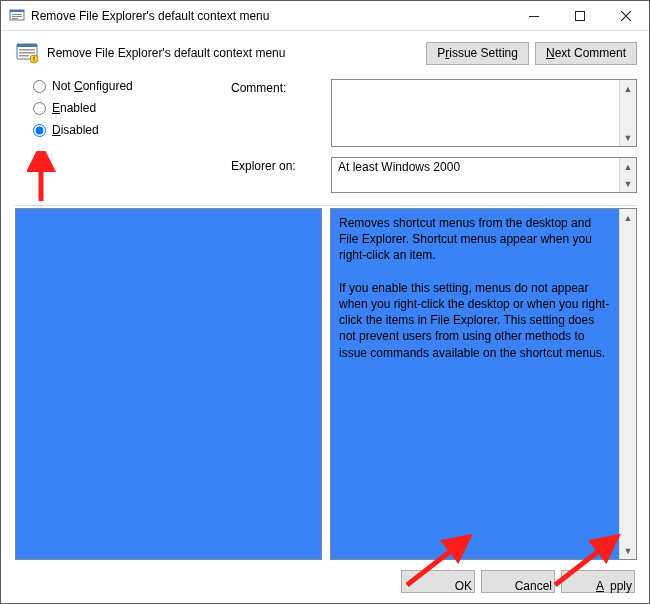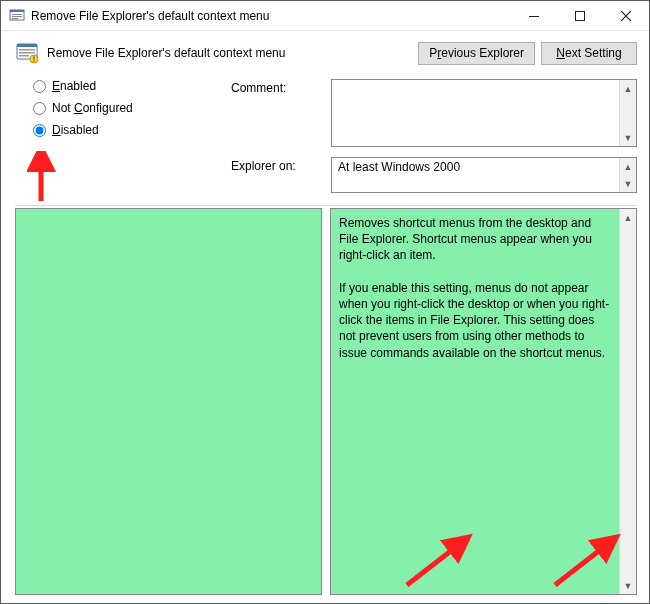--- a/index.html
+++ b/index.html
@@ -121,21 +121,21 @@
   }
   .labels2 {
     display:flex; margin-top:6px; margin-bottom:4px;
   }
   .labels2 .opts { width: 50%; padding-left:2px;}
   .labels2 .hlp { width:50%; padding-left:6px;}
   .panels {
     flex:1; display:flex; gap:8px; min-height:0;
   }
   .panel {
-    flex:1; border:1px solid #828790; background:#86efac;
+    flex:1; border:1px solid #828790; background:#3b82f6;
     font-size:12px;
     position: relative;
     overflow: hidden;
   }
   .panel.help { display:flex; }
   .panel.help .txt { flex:1; padding:6px 8px; line-height:1.35; white-space:pre-wrap; }
   .footer {
     display:flex; justify-content:flex-end; gap:6px;
     padding: 10px 2px 2px 0;
   }
@@ -191,39 +191,39 @@
           <circle cx="19" cy="18" r="4" fill="#ffd24d" stroke="#c79200"></circle>
           <rect x="18.3" y="15.5" width="1.4" height="3" fill="#8a6400"></rect>
           <rect x="18.3" y="19.2" width="1.4" height="1.4" fill="#8a6400"></rect>
         </svg>
       </span>
       <span class="setting-name">Remove File Explorer's default context menu</span>
       <div class="navbtns">
         <button class="btn wide">
             <span>P</span>
             <span class="under">r</span>
-            <span>evious Explorer</span>
+            <span>issue Setting</span>
           </button>
         <button class="btn wide">
             <span></span>
             <span class="under">N</span>
-            <span>ext Setting</span>
+            <span>ext Comment</span>
           </button>
       </div>
     </div>
 
     <div class="section-top">
       <div class="radios">
         <label class="radio-row">
           <input type="radio" name="state" style="">
-          <span><span></span><span class="under">E</span><span>nabled</span></span>
+          <span><span>Not </span><span class="under">C</span><span>onfigured</span></span>
         </label>
         <label class="radio-row">
           <input type="radio" name="state" style="">
-          <span><span>Not </span><span class="under">C</span><span>onfigured</span></span>
+          <span><span></span><span class="under">E</span><span>nabled</span></span>
         </label>
         <label class="radio-row">
           <input type="radio" name="state" checked="" style="">
           <span><span></span><span class="under">D</span><span>isabled</span></span>
         </label>
       </div>
       <div class="comment-area">
         <label>Comment:</label>
         <div class="supported-wrap" style="height:68px;">
           <textarea class="box comment" style="border: none; flex: 1 1 0%;" value=""></textarea>
@@ -253,20 +253,29 @@
 
 If you enable this setting, menus do not appear when you right-click the desktop or when you right-click the items in File Explorer. This setting does not prevent users from using other methods to issue commands available on the shortcut menus.</div>
         <div class="vscroll">
           <div class="arr">▲</div>
           <div style="flex:1"></div>
           <div class="arr">▼</div>
         </div>
       </div>
     </div>
 
+    <div class="footer">
+      <button class="btn footer">OK</button>
+      <button class="btn footer">Cancel</button>
+      <button class="btn footer">
+          <span></span>
+          <span class="under">A</span>
+          <span>pply</span>
+        </button>
+    </div>
 
   </div>
 
   <svg class="arrow" style="left:26px; top:150px;" width="32" height="52">
     <defs>
         <marker id="ah1" markerWidth="6" markerHeight="6" refX="3" refY="3" orient="auto">
           <path d="M0,0 L6,3 L0,6 Z" fill="#ff1e1e"></path>
         </marker>
       </defs>
     <path d="M14 50 L14 6" stroke="#ff1e1e" stroke-width="5" marker-end="url(#ah1)"></path>

